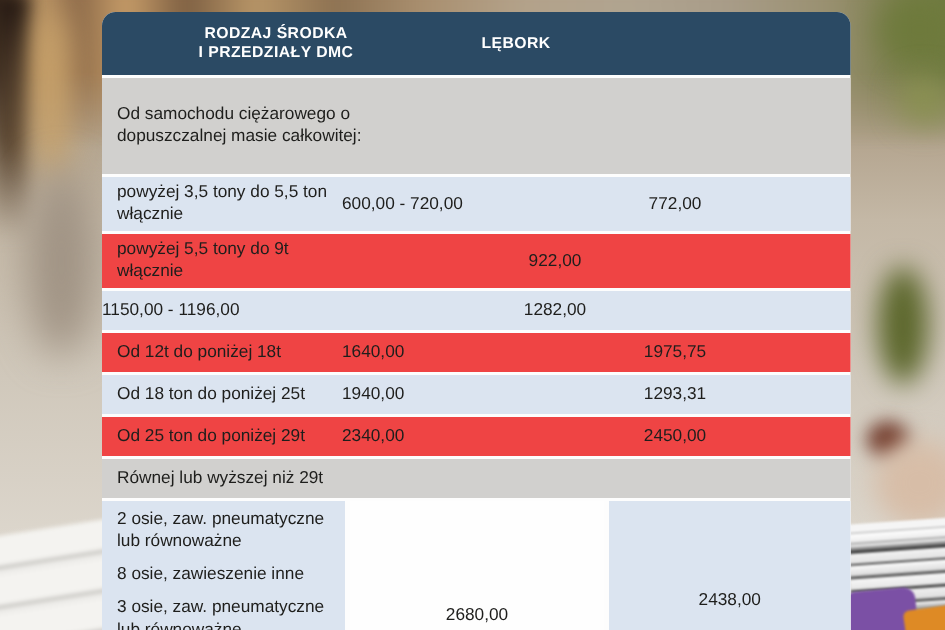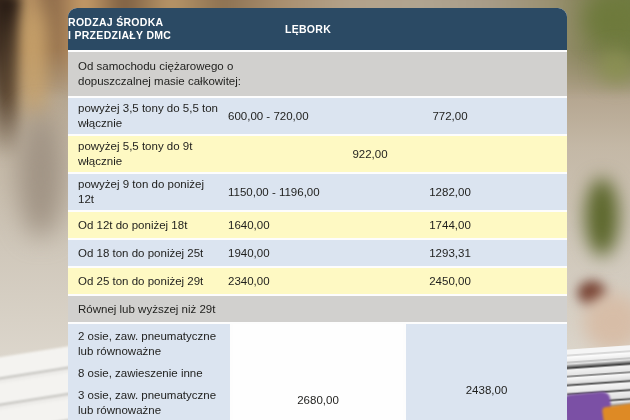--- a/index.html
+++ b/index.html
@@ -57,32 +57,32 @@
     transform:rotate(-8deg); filter:blur(.8px); }
 
   
   .card { position:absolute; left:68px; top:8px; width:499px; z-index:2;
     background:#fdfdfd; border-radius:9px 9px 0 0;
     display:flex; flex-direction:column; gap:2px;
     font-size:11.5px; color:#1e1e1c; }
   .thead { height:42px; background:var(--header-bg,#2b4a64); border-radius:9px 9px 0 0;
     display:flex; align-items:center; color:#ffffff; font-weight:bold;
     font-size:10.5px; letter-spacing:.3px; }
-  .thead .hc1 { width:160px; line-height:13px; }
+  .thead .hc1 { width:160px; text-align:center; line-height:13px;margin-left:36px; }
   .thead .hc2 { width:160px; text-align:center; }
   .thead .hc3 { flex:1; text-align:center; }
 
   .sectionrow { background:var(--section-bg,#d1d0ce); display:flex; align-items:center;
-    padding:7px 10px; line-height:15px; }
+    padding:17px 10px; line-height:15px; }
   .sectionrow .stext { max-width:195px; }
   .sec2 { min-height:26px; padding:5px 10px;align-items:flex-end; }
 
   .row { display:flex; align-items:center; }
   .row.blue { background:var(--row-blue,#dbe4f0); }
-  .row.white { background:#fef9c3; }
+  .row.white { background:#ef4444; }
   .row.tall { min-height:35px; }
   .row.short { min-height:26px; }
   .rc1 { width:160px; padding:3px 8px 3px 10px; line-height:15px; }
   .rc2 { width:160px; }
   .rc3 { flex:1; text-align:center; padding-right:55px; }
 
   .bottom { display:flex; gap:3px; height:160px; background:#fdfdfd; }
   .axles { width:162px; background:var(--row-blue,#dbe4f0);
     padding:5px 8px 0 10px; display:flex; flex-direction:column; gap:7px; line-height:15px; }
   .merged-lebork { width:170px; background:#fefefe; text-align:center; padding-top:70px; }
@@ -125,28 +125,27 @@
   <div class="row blue tall">
     <div class="rc1">powyżej 3,5 tony do 5,5 ton włącznie</div>
     <div class="rc2">600,00 - 720,00</div>
     <div class="rc3">772,00</div>
   </div>
   <div class="row white tall">
     <div class="rc1">powyżej 5,5 tony do 9t włącznie</div>
     <div class="rc3">922,00</div>
   </div>
   <div class="row blue short">
-    <div class="rc1">powyżej 9 ton do poniżej 12t</div>
     <div class="rc2">1150,00 - 1196,00</div>
     <div class="rc3">1282,00</div>
   </div>
   <div class="row white short">
     <div class="rc1">Od 12t do poniżej 18t</div>
     <div class="rc2">1640,00</div>
-    <div class="rc3">1744,00</div>
+    <div class="rc3">1975,75</div>
   </div>
   <div class="row blue short">
     <div class="rc1">Od 18 ton do poniżej 25t</div>
     <div class="rc2">1940,00</div>
     <div class="rc3">1293,31</div>
   </div>
   <div class="row white short">
     <div class="rc1">Od 25 ton do poniżej 29t</div>
     <div class="rc2">2340,00</div>
     <div class="rc3">2450,00</div>

